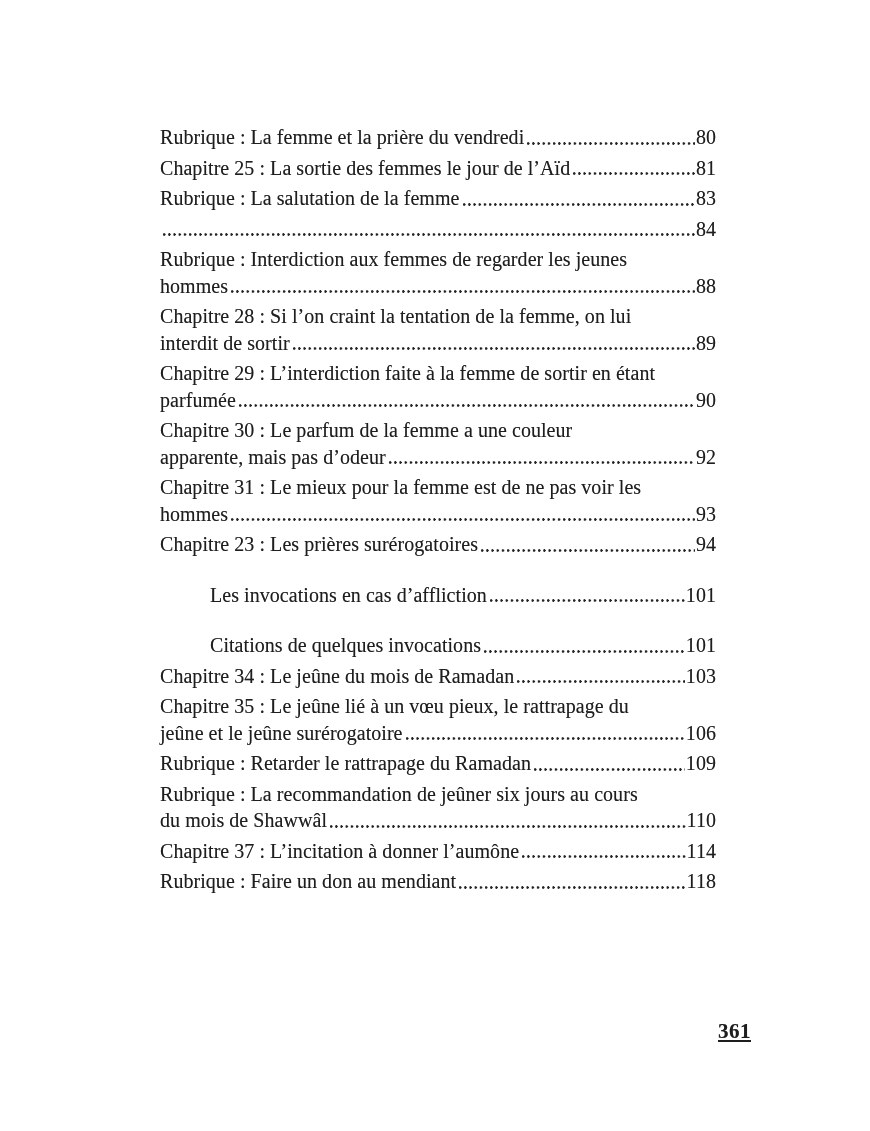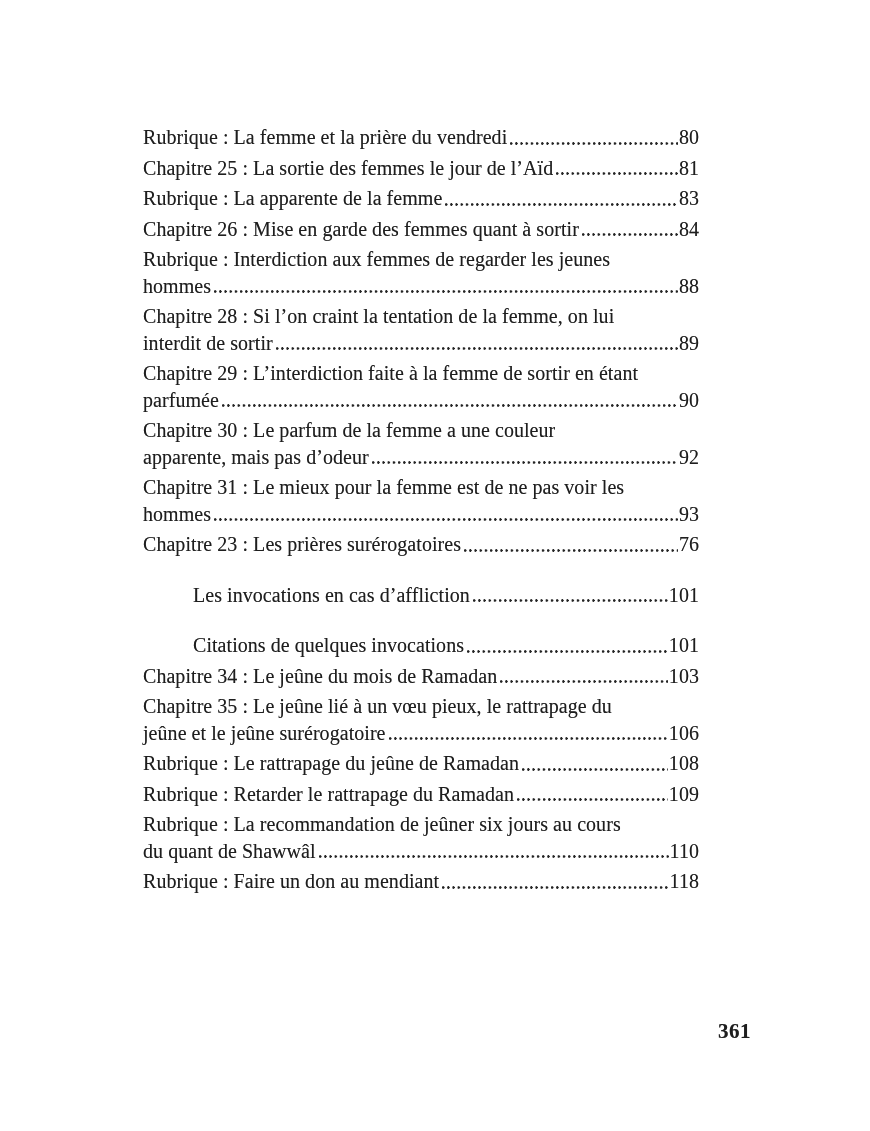--- a/index.html
+++ b/index.html
@@ -9,21 +9,21 @@
     height: 1131px;
     background: #ffffff;
     font-family: "Liberation Serif", "DejaVu Serif", serif;
     color: #1e1e1e;
     overflow: hidden;
     margin: 0 auto;
     text-shadow: 0 0 0.5px rgba(30,30,30,0.45);
   }
   .toc {
     position: absolute;
-    left: 143px;
+    left: 160px;
     top: 124px;
     width: 556px;
   }
   .toc-entry { margin-bottom: 4px; }
   .toc-entry.indent { padding-left: 50px; margin-top: 24px; }
   .toc-line {
     display: flex;
     align-items: flex-end;
     line-height: 26.5px;
     font-size: 20px;
@@ -43,20 +43,21 @@
   }
   .pg { white-space: pre; }
   .folio {
     position: absolute;
     left: 718px;
     top: 1018px;
     font-weight: bold;
     font-size: 21px;
     line-height: 26px;
     letter-spacing: 0.5px;
+    text-decoration: underline;
   }
 </style>
 </head>
 <body>
 
 <div class="page">
   <div class="toc">
       <div class="toc-entry">
         <div class="toc-line">
           <span class="toc-text"><span>Rubrique : La femme et la prière du vendredi</span></span>
@@ -66,28 +67,27 @@
       </div>
       <div class="toc-entry">
         <div class="toc-line">
           <span class="toc-text"><span>Chapitre 25 : La sortie des femmes le jour de l’Aïd</span></span>
           <span class="dots"></span>
           <span class="pg">81</span>
         </div>
       </div>
       <div class="toc-entry">
         <div class="toc-line">
-          <span class="toc-text"><span>Rubrique : La apparente de la femme</span></span>
+          <span class="toc-text"><span>Rubrique : La salutation de la femme</span></span>
           <span class="dots"></span>
           <span class="pg">83</span>
         </div>
       </div>
       <div class="toc-entry">
         <div class="toc-line">
-          <span class="toc-text"><span>Chapitre 26 : Mise en garde des femmes quant à sortir</span></span>
           <span class="dots"></span>
           <span class="pg">84</span>
         </div>
       </div>
       <div class="toc-entry">
         <div class="toc-line">
           <span class="toc-text"><span>Rubrique : Interdiction aux femmes de regarder les jeunes</span></span>
         </div>
         <div class="toc-line">
           <span class="toc-text"><span>hommes</span></span>
@@ -132,21 +132,21 @@
         <div class="toc-line">
           <span class="toc-text"><span>hommes</span></span>
           <span class="dots"></span>
           <span class="pg">93</span>
         </div>
       </div>
       <div class="toc-entry">
         <div class="toc-line">
           <span class="toc-text"><span>Chapitre 23 : Les prières surérogatoires</span></span>
           <span class="dots"></span>
-          <span class="pg">76</span>
+          <span class="pg">94</span>
         </div>
       </div>
       <div class="toc-entry indent">
         <div class="toc-line">
           <span class="toc-text"><span>Les invocations en cas d’affliction</span></span>
           <span class="dots"></span>
           <span class="pg">101</span>
         </div>
       </div>
       <div class="toc-entry indent">
@@ -168,40 +168,40 @@
           <span class="toc-text"><span>Chapitre 35 : Le jeûne lié à un vœu pieux, le rattrapage du</span></span>
         </div>
         <div class="toc-line">
           <span class="toc-text"><span>jeûne et le jeûne surérogatoire</span></span>
           <span class="dots"></span>
           <span class="pg">106</span>
         </div>
       </div>
       <div class="toc-entry">
         <div class="toc-line">
-          <span class="toc-text"><span>Rubrique : Le rattrapage du jeûne de Ramadan</span></span>
-          <span class="dots"></span>
-          <span class="pg">108</span>
-        </div>
-      </div>
-      <div class="toc-entry">
-        <div class="toc-line">
           <span class="toc-text"><span>Rubrique : Retarder le rattrapage du Ramadan</span></span>
           <span class="dots"></span>
           <span class="pg">109</span>
         </div>
       </div>
       <div class="toc-entry">
         <div class="toc-line">
           <span class="toc-text"><span>Rubrique : La recommandation de jeûner six jours au cours</span></span>
         </div>
         <div class="toc-line">
-          <span class="toc-text"><span>du quant de Shawwâl</span></span>
+          <span class="toc-text"><span>du mois de Shawwâl</span></span>
           <span class="dots"></span>
           <span class="pg">110</span>
+        </div>
+      </div>
+      <div class="toc-entry">
+        <div class="toc-line">
+          <span class="toc-text"><span>Chapitre 37 : L’incitation à donner l’aumône</span></span>
+          <span class="dots"></span>
+          <span class="pg">114</span>
         </div>
       </div>
       <div class="toc-entry">
         <div class="toc-line">
           <span class="toc-text"><span>Rubrique : Faire un don au mendiant</span></span>
           <span class="dots"></span>
           <span class="pg">118</span>
         </div>
       </div>
     </div>

